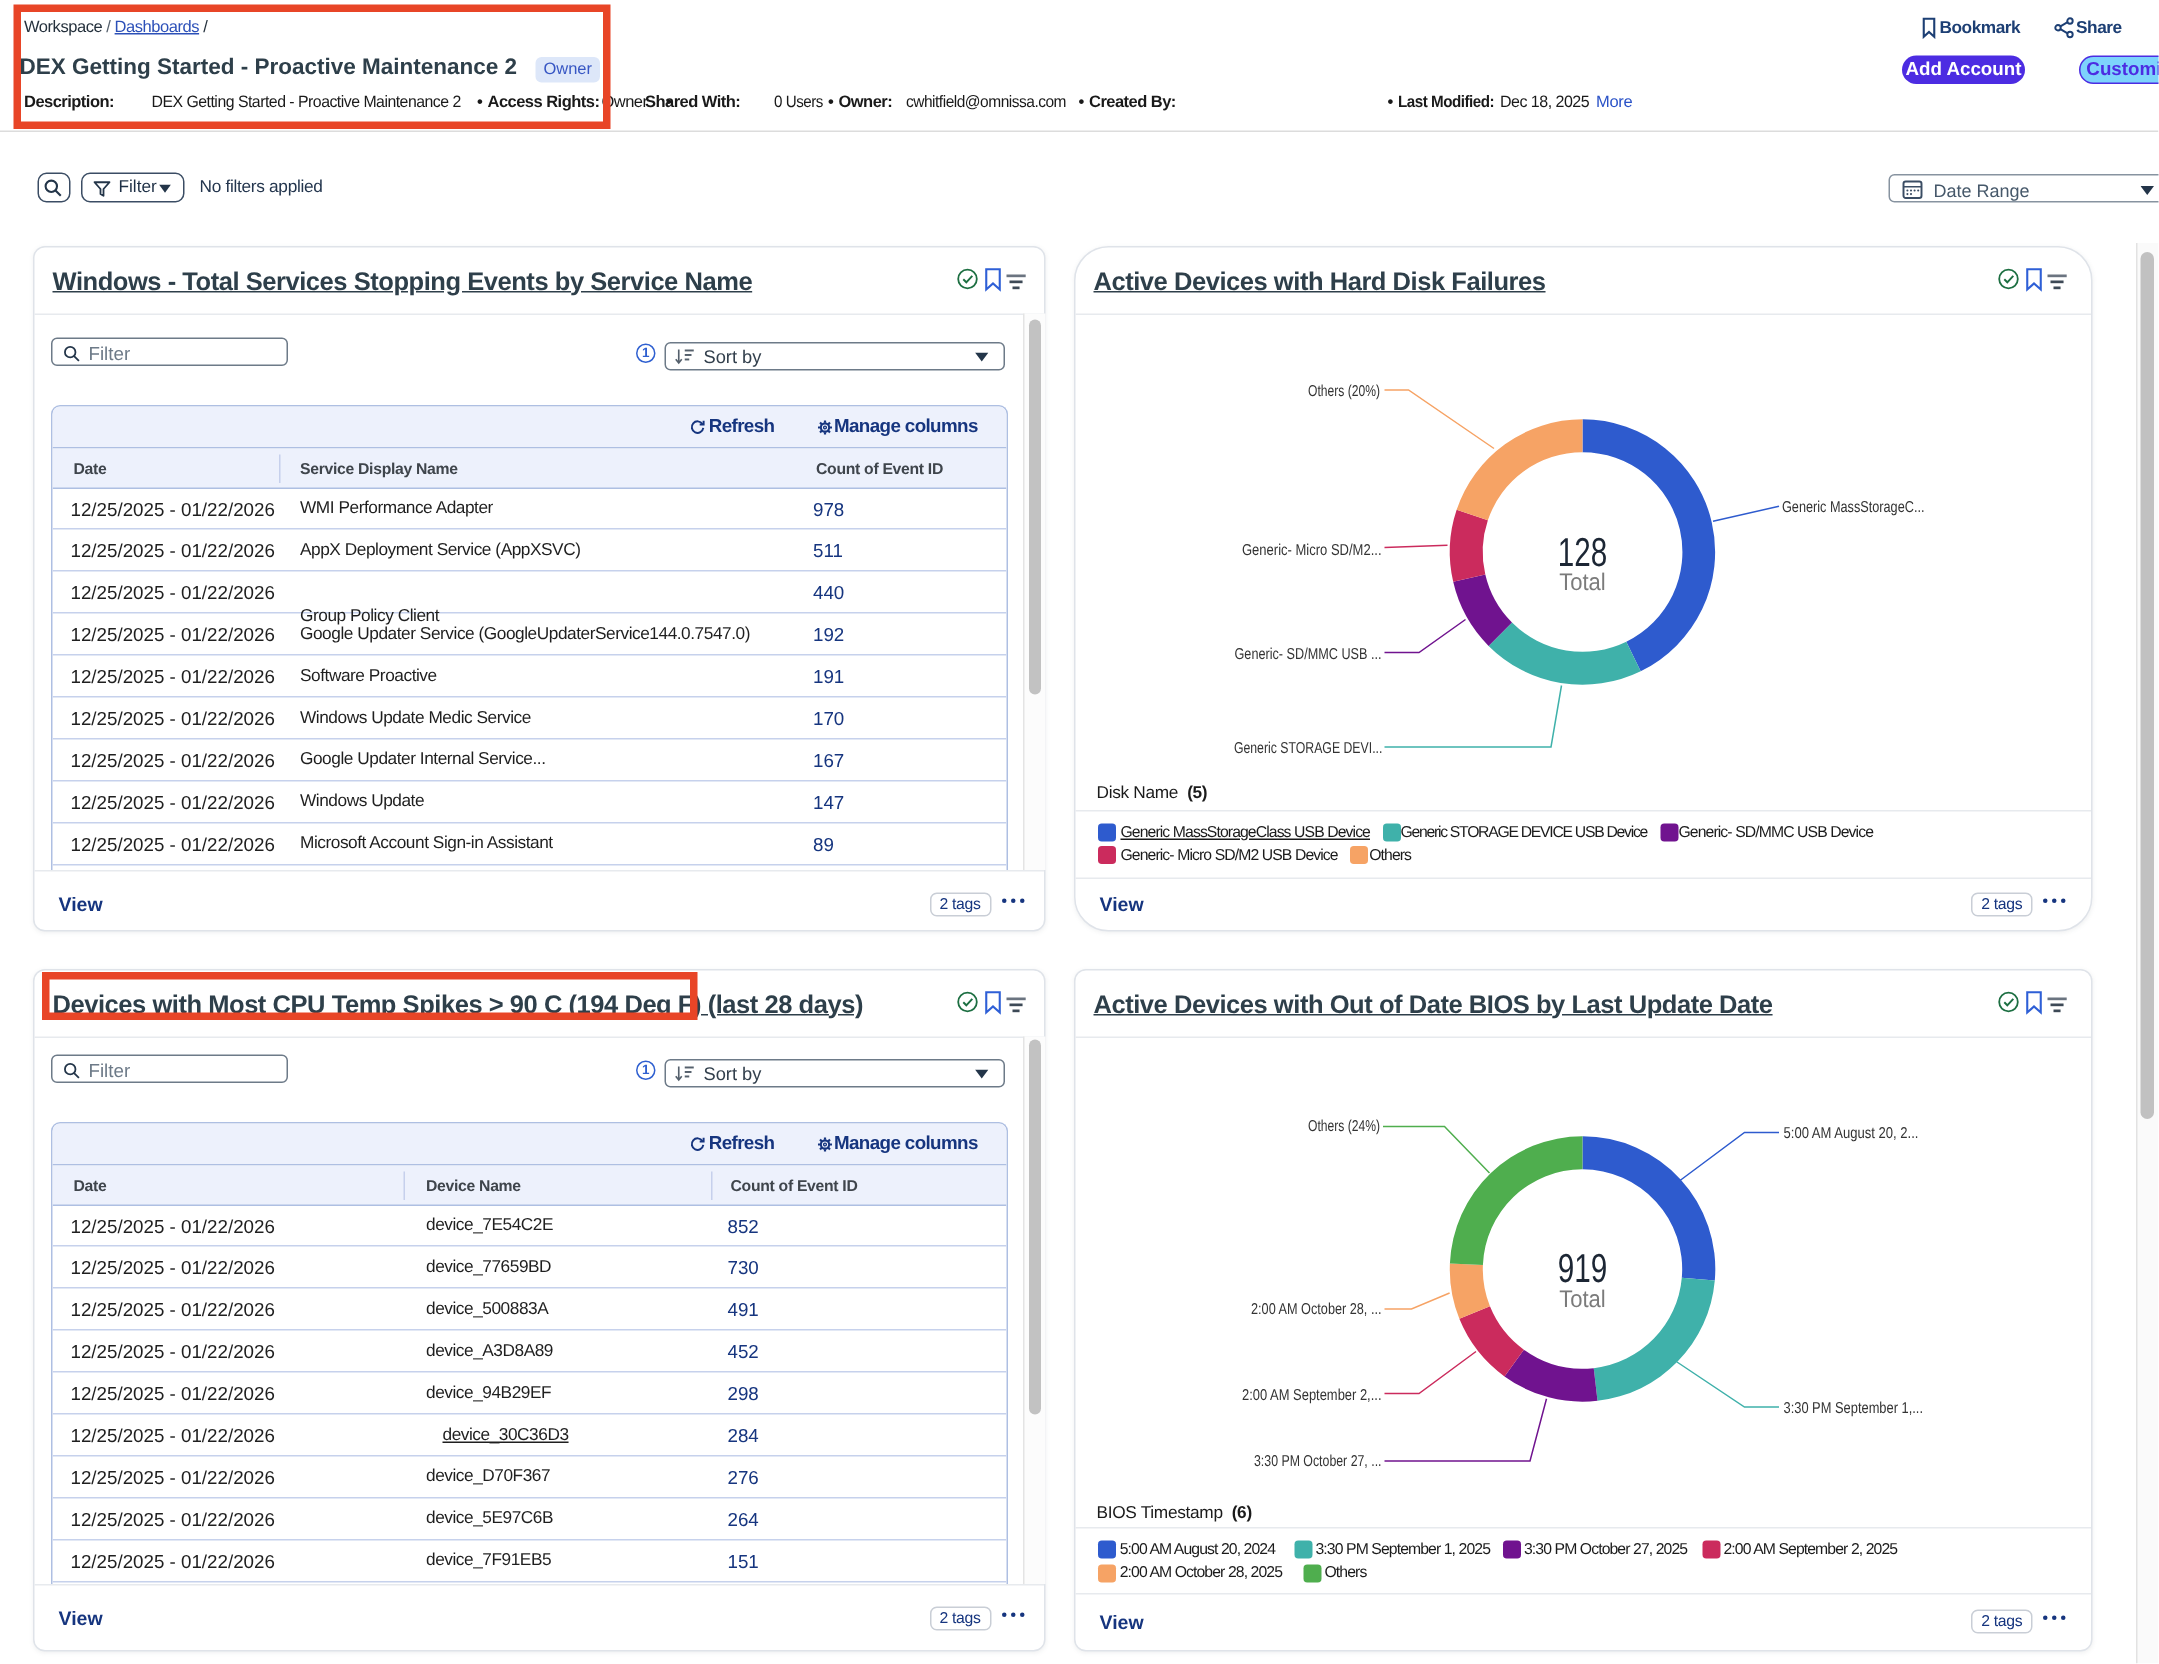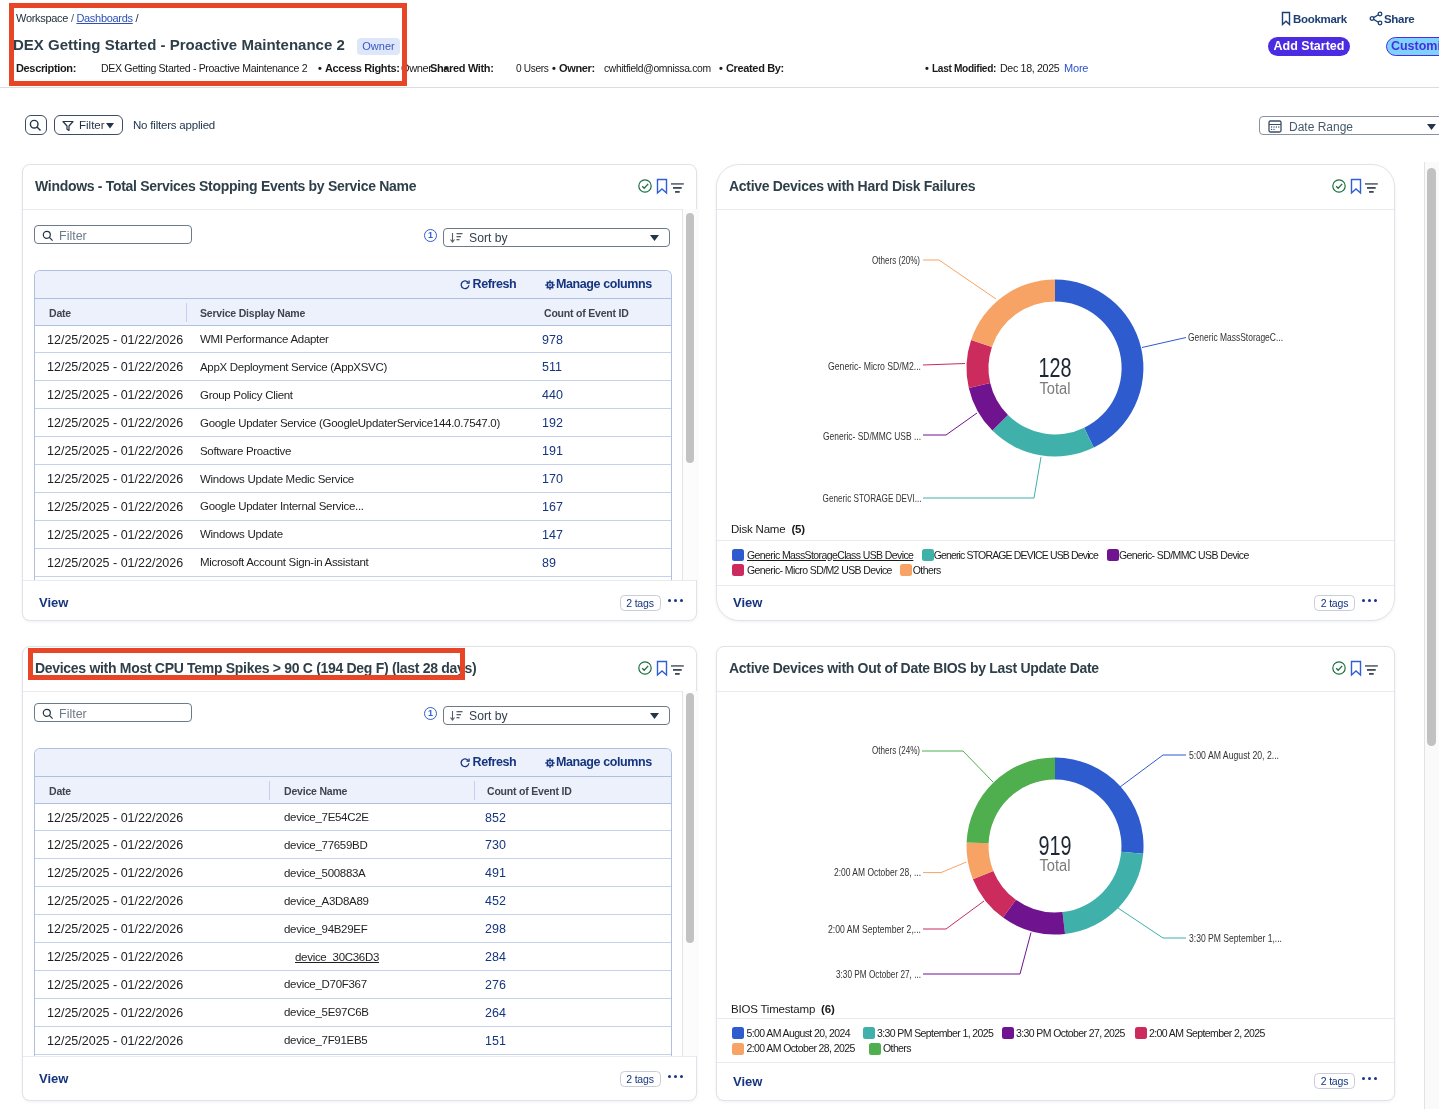--- a/index.html
+++ b/index.html
@@ -1,20 +1,20 @@
 <!DOCTYPE html>
 <html><head>
 <meta charset="utf-8">
 <style>
 * { margin:0; padding:0; box-sizing:border-box; }
 html,body { width:1439px; height:1109px; background:#fff; font-family:"Liberation Sans", sans-serif; overflow:hidden; }
 .abs { position:absolute; }
 #page { position:relative; width:1439px; height:1109px; }
 .card { position:absolute; background:#fff; border:1px solid #dfe3e9; border-radius:8px; box-shadow:0 1px 3px rgba(120,130,140,.12); }
-.ctitle { position:absolute; left:12px; top:12.5px; font-size:14px; font-weight:bold; color:#2e3f4a; letter-spacing:-0.3px; }
+.ctitle { position:absolute; left:12px; top:12.5px; font-size:17px; font-weight:bold; color:#2e3f4a; letter-spacing:-0.3px;text-decoration:underline; }
 .chead-div { position:absolute; left:0; top:43.5px; width:100%; height:0; border-top:1px solid #e7eaee; }
 .cicons { position:absolute; top:13px; }
 .cfoot-div { position:absolute; left:0; width:100%; height:0; border-top:1px solid #e7eaee; }
 .view { position:absolute; left:16px; font-size:13px; font-weight:bold; color:#16357f; letter-spacing:0; }
 .tagchip { position:absolute; width:41px; height:16px; border:1px solid #c9ced6; border-radius:4.5px; font-size:10.5px; color:#16357f; text-align:center; line-height:15px; letter-spacing:-0.2px; }
 .dots { position:absolute; width:17px; height:4px; }
 .dots i { position:absolute; top:0; width:3px; height:3px; border-radius:50%; background:#16357f; }
 .dots i:nth-child(1){left:0;} .dots i:nth-child(2){left:6px;} .dots i:nth-child(3){left:12px;}
 .filterbox { position:absolute; width:158px; height:19px; border:1px solid #6d7a88; border-radius:4px; background:#fff; }
 .filterbox .ph { position:absolute; left:24px; top:2.5px; font-size:12.5px; color:#6d7a88; }
@@ -75,21 +75,21 @@
   </div>
   <div class="abs" style="left:1369px; top:11px; width:50px; height:15px;">
     <svg width="14" height="15" viewBox="0 0 14 15" class="abs" style="left:0; top:0;">
           <circle cx="11" cy="3" r="1.8" fill="none" stroke="#1d3f74" stroke-width="1.3"></circle>
           <circle cx="3" cy="7.5" r="1.8" fill="none" stroke="#1d3f74" stroke-width="1.3"></circle>
           <circle cx="11" cy="12" r="1.8" fill="none" stroke="#1d3f74" stroke-width="1.3"></circle>
           <path d="M4.6 6.6 L9.4 3.8 M4.6 8.4 L9.4 11.2" stroke="#1d3f74" stroke-width="1.3"></path>
         </svg>
     <span class="hdr-link abs" style="left:15px; top:2px;">Share</span>
   </div>
-  <div class="pill" style="left:1268px; top:36.5px; width:82px; background:#4c2ce2; color:#fff; line-height:19px;">Add Started</div>
+  <div class="pill" style="left:1268px; top:36.5px; width:82px; background:#4c2ce2; color:#fff; line-height:19px;">Add Account</div>
   <div class="pill" style="left:1354px; top:36.5px; width:73px; border:1.5px solid #4c2ce2; color:#4c2ce2; line-height:16px; background:#7dd3fc;margin-left:32px;">Customize</div>
   <div class="abs" style="left:0; top:87px; width:1439px; border-top:1px solid #dcdcdc;"></div>
 </div>
 
 <div id="filterrow">
   <div class="abs" style="left:25px; top:115px; width:22px; height:20px; border:1.5px solid #3b4d64; border-radius:6px;">
     <svg width="13" height="13" viewBox="0 0 13 13" style="position:absolute; left:3px; top:3px;">
           <circle cx="5.2" cy="5.2" r="3.8" fill="none" stroke="#233549" stroke-width="1.4"></circle>
           <path d="M8 8 L11.5 11.5" stroke="#233549" stroke-width="1.4"></path>
         </svg>
@@ -180,21 +180,21 @@
           <span class="n" style="left:165px;">WMI Performance Adapter</span>
           <span class="v" style="left:507px;">978</span>
         </div>
     <div class="trow" style="top:82.4px;">
           <span class="d">12/25/2025 - 01/22/2026</span>
           <span class="n" style="left:165px;">AppX Deployment Service (AppXSVC)</span>
           <span class="v" style="left:507px;">511</span>
         </div>
     <div class="trow" style="top:110.3px;">
           <span class="d">12/25/2025 - 01/22/2026</span>
-          <span class="n" style="left:165px;">Group Policy Client</span>
+          <span class="n" style="left:165px;margin-top:16px;">Group Policy Client</span>
           <span class="v" style="left:507px;">440</span>
         </div>
     <div class="trow" style="top:138.2px;">
           <span class="d">12/25/2025 - 01/22/2026</span>
           <span class="n" style="left:165px;">Google Updater Service (GoogleUpdaterService144.0.7547.0)</span>
           <span class="v" style="left:507px;">192</span>
         </div>
     <div class="trow" style="top:166.1px;">
           <span class="d">12/25/2025 - 01/22/2026</span>
           <span class="n" style="left:165px;">Software Proactive</span>

